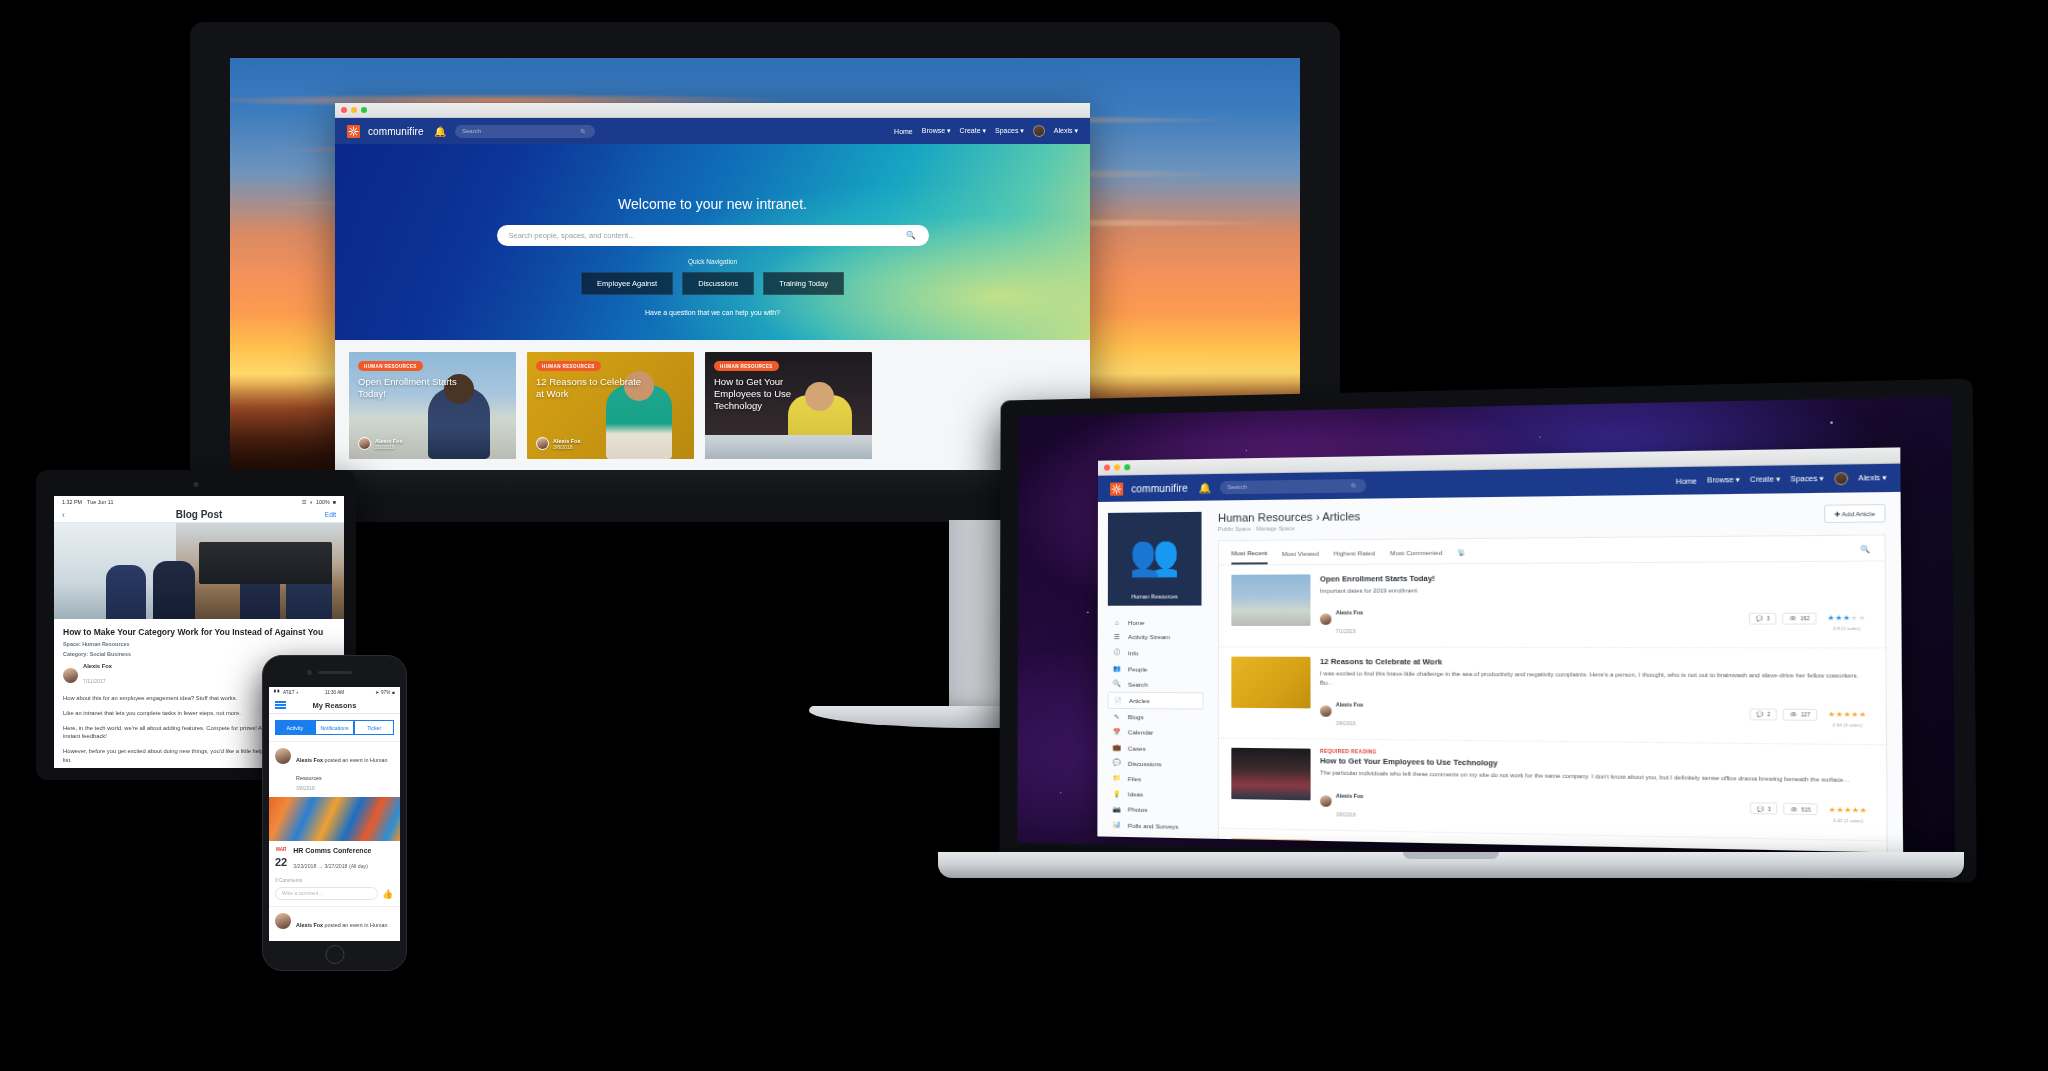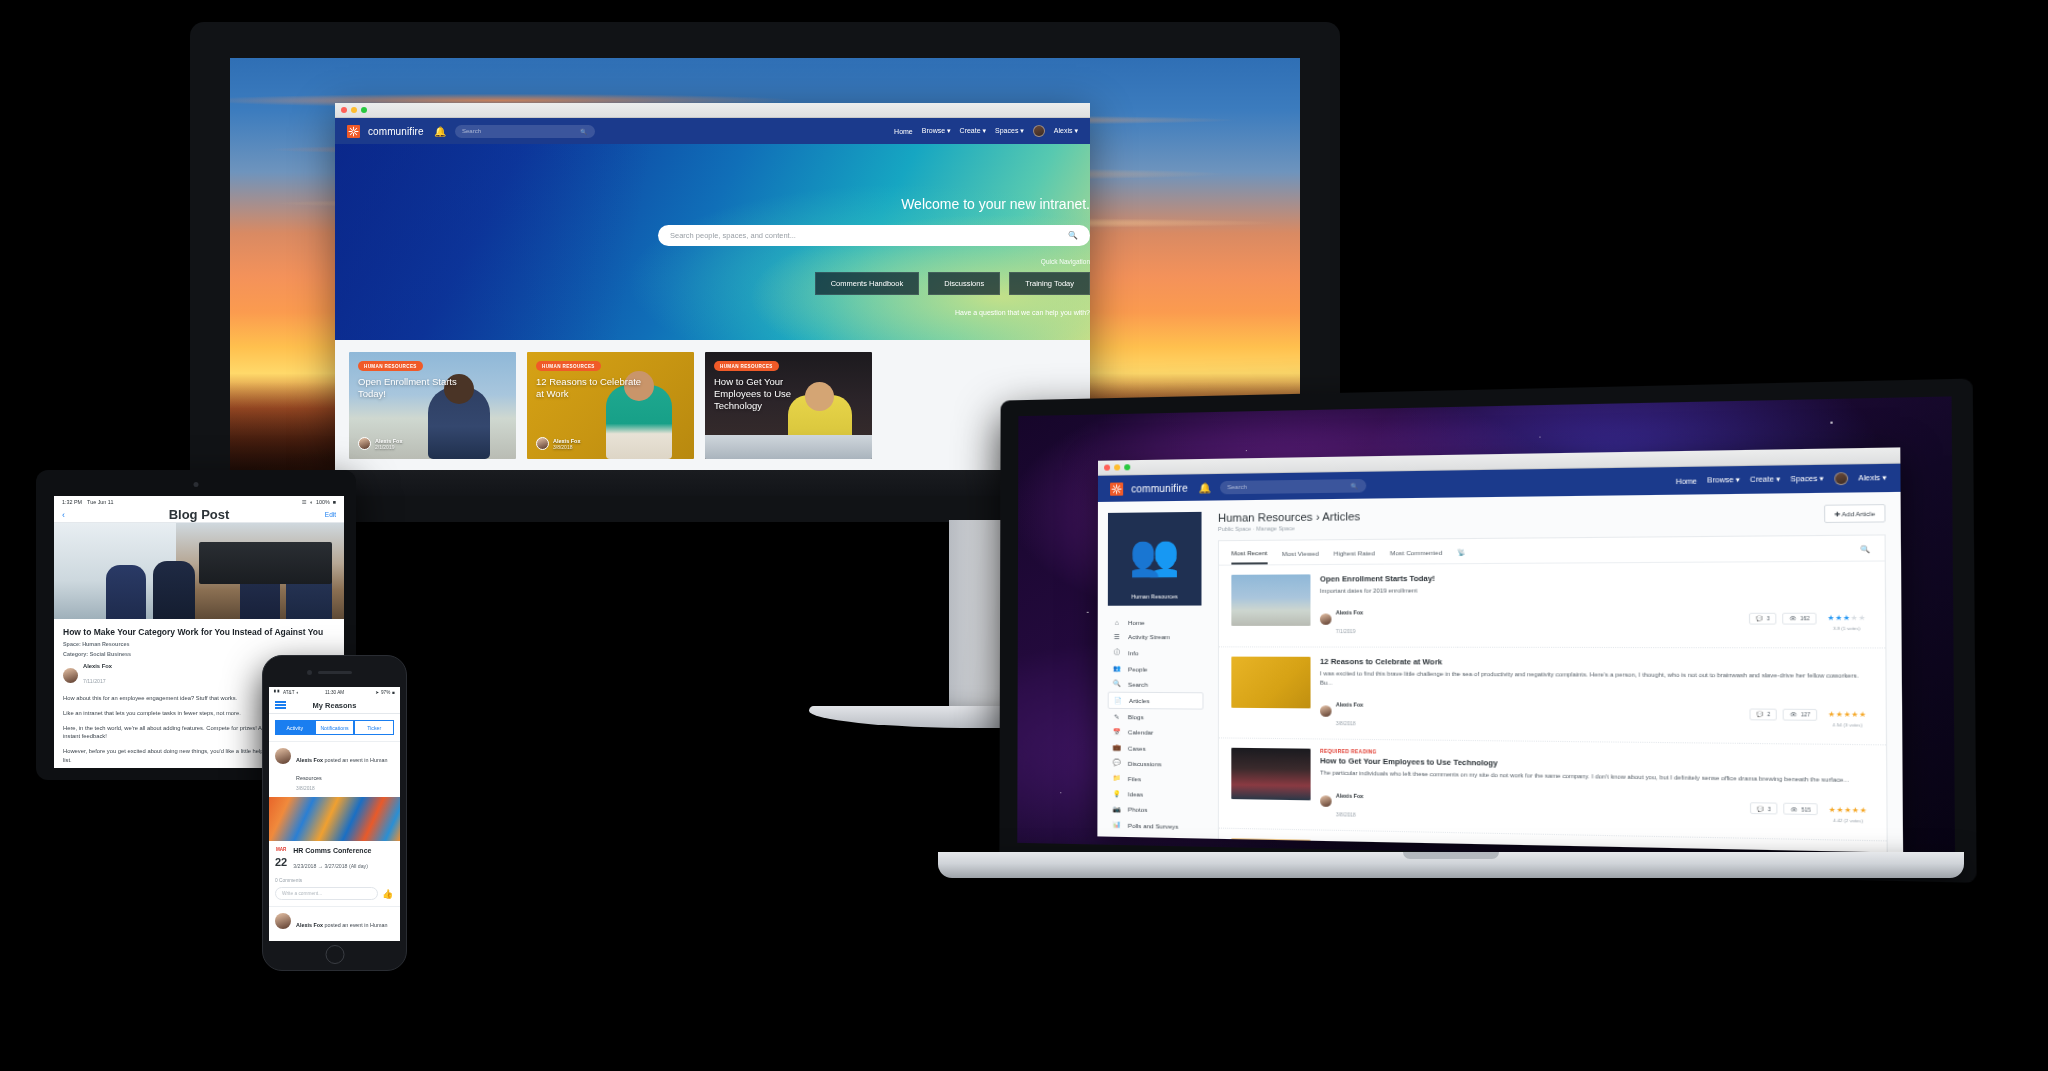--- a/index.html
+++ b/index.html
@@ -109,21 +109,21 @@
     background: linear-gradient(160deg,#6b4a3a,#3a2a22);
     border: 1px solid rgba(255,255,255,.4); flex: none;
   }
 
   .hero {
     height: 196px; position: relative;
     background:
       radial-gradient(ellipse 55% 70% at 88% 78%, rgba(214,228,130,.85), transparent 60%),
       radial-gradient(ellipse 60% 80% at 76% 70%, rgba(60,200,190,.8), transparent 62%),
       linear-gradient(118deg,#0b2a8a 0%, #0d3a9e 22%, #106fb8 48%, #16a6c2 68%, #57c9b0 84%, #c9dd86 100%);
-    display: flex; flex-direction: column; align-items: flex-end;
+    display: flex; flex-direction: column; align-items: center;
     padding-top: 52px;
   }
   .hero::before {
     content:""; position:absolute; left:0; top:0; bottom:0; width:54%;
     background: linear-gradient(100deg, rgba(10,38,140,.55), rgba(10,38,140,0) 72%);
     pointer-events:none;
   }
   .hero h1 { color: #fff; font-size: 14px; font-weight: 400; position: relative; }
   .hero-search {
     margin-top: 13px; width: 432px; height: 21px; background: #fff;
@@ -284,21 +284,21 @@
     background: #fff; overflow: hidden; }
   .tb-cam { position: absolute; left: 50%; transform: translateX(-50%); top: 12px;
     width: 5px; height: 5px; border-radius: 50%; background: #2a2d33; }
   .tb-status { height: 11px; display: flex; align-items: center; padding: 0 8px;
     font-size: 5.4px; color: #2c3338; }
   .tb-status .r { margin-left: auto; display: flex; gap: 3px; align-items: center; }
   .tb-nav { height: 16px; display: flex; align-items: center; padding: 0 8px;
     border-bottom: 1px solid #e4e8ec; }
   .tb-back { color: #1a7ef0; font-size: 9px; }
   .tb-title { position: absolute; left: 50%; transform: translateX(-50%);
-    font-size: 13px; font-weight: bold; color: #2c3338; }
+    font-size: 10px; font-weight: bold; color: #2c3338; }
   .tb-edit { margin-left: auto; color: #1a7ef0; font-size: 6.5px; }
   .tb-hero { height: 96px; position: relative; overflow: hidden;
     background: linear-gradient(to bottom,#cfd8de 0%,#b6a795 42%,#8a6f52 70%,#5e4a36 100%); }
   .tb-hero::before { content:""; position:absolute; left:0; top:0; width:42%; height:100%;
     background: linear-gradient(to bottom,#e8eef2,#cdd8de 60%,#9fb0ba); }
   .tb-hero::after { content:""; position:absolute; right:4%; top:20%; width:46%; height:44%;
     background: linear-gradient(to bottom,#2a2e33,#1a1d21); border-radius:2px; }
   .tb-person { position: absolute; bottom: 0; border-radius: 14px 14px 0 0; }
   .tb-content { padding: 8px 9px; }
   .tb-h { font-size: 8.5px; font-weight: bold; color: #1c2228; line-height: 1.2; }
@@ -407,21 +407,21 @@
         </div>
 
         <div class="hero">
           <h1>Welcome to your new intranet.</h1>
           <div class="hero-search">
             <span>Search people, spaces, and content...</span>
             <span class="mag">🔍</span>
           </div>
           <div class="qn-label">Quick Navigation</div>
           <div class="qn-row">
-            <div class="qn-btn">Comments Handbook</div>
+            <div class="qn-btn">Employee Against</div>
             <div class="qn-btn">Discussions</div>
             <div class="qn-btn">Training Today</div>
           </div>
           <div class="hero-q">Have a question that we can help you with?</div>
         </div>
 
         <div class="cards-row">
           <div class="card c1">
             <div class="card-ppl"></div>
             <div class="badge-hr">HUMAN RESOURCES</div>

